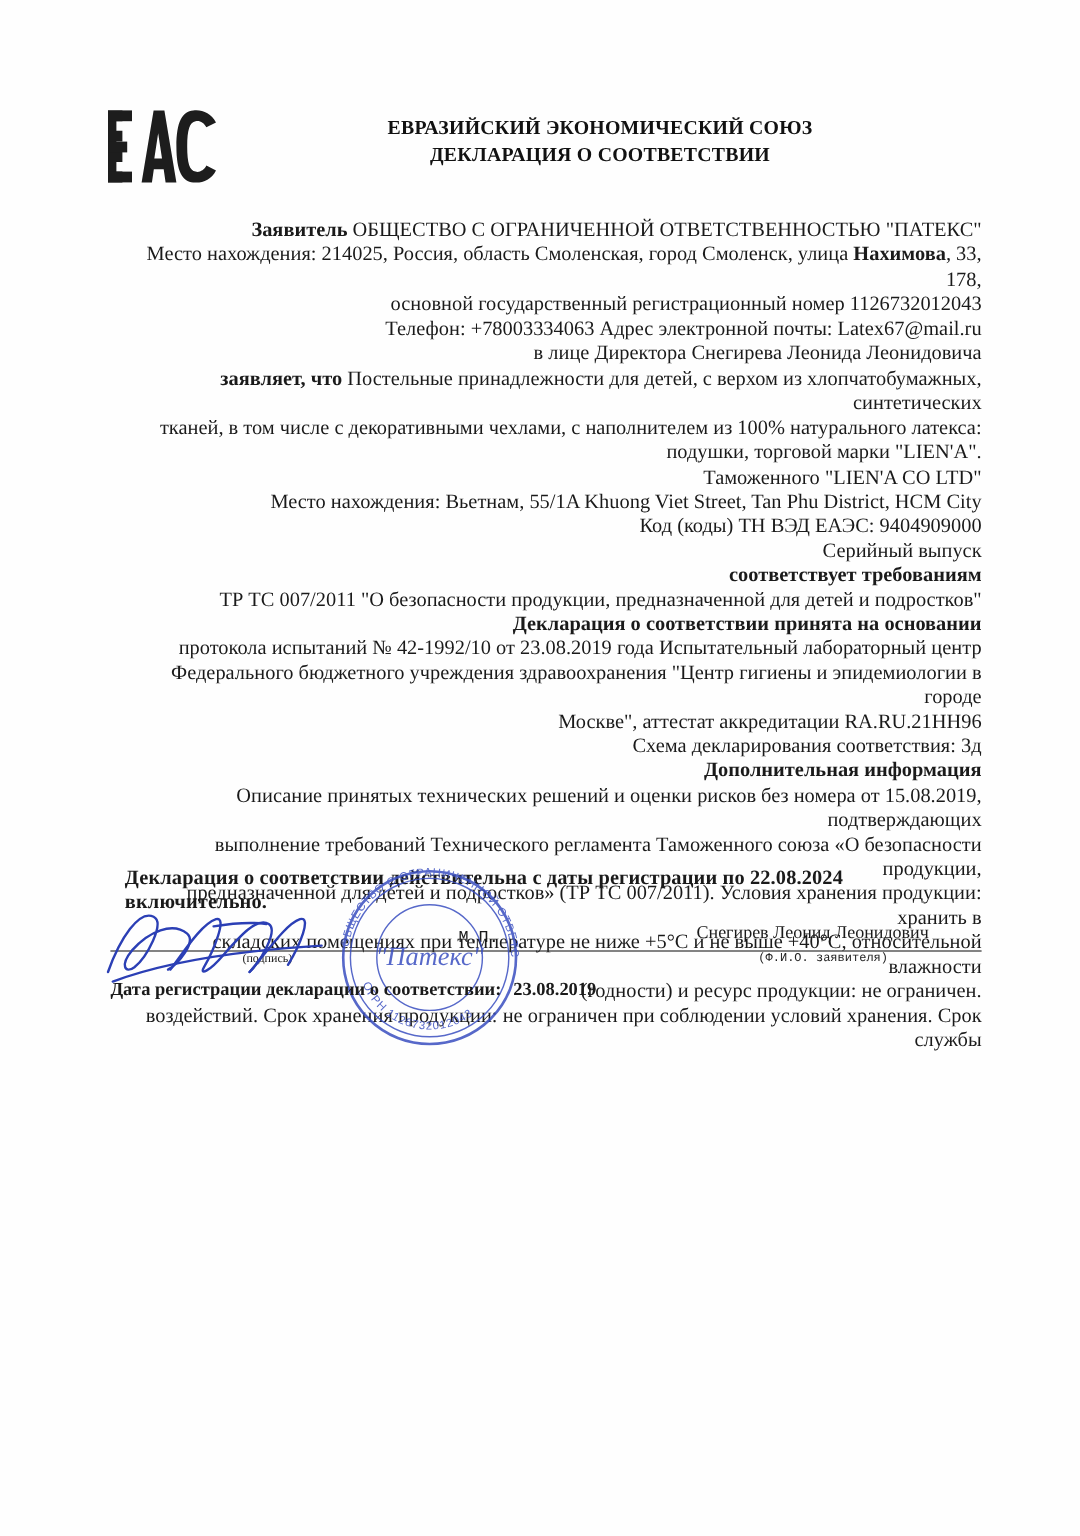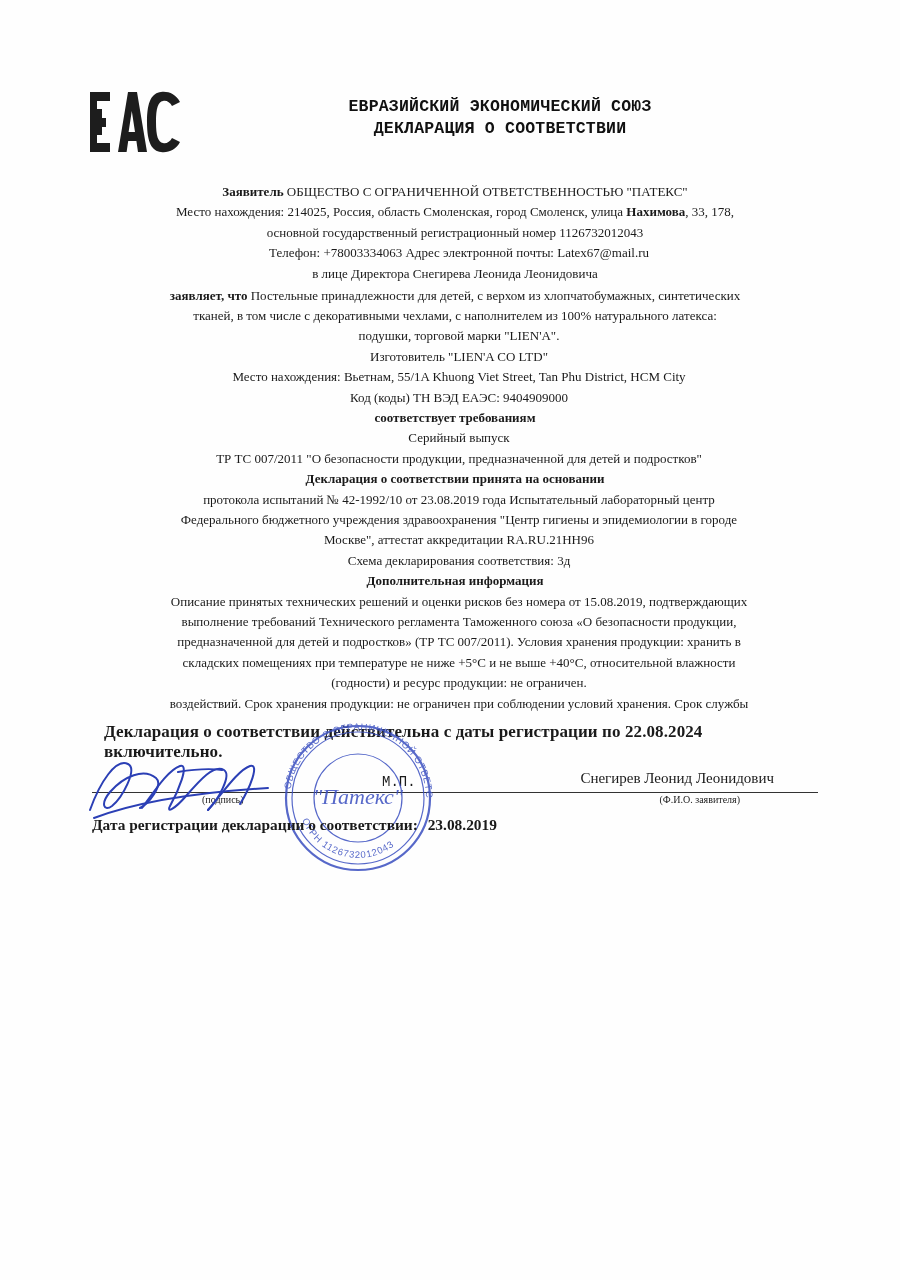--- a/index.html
+++ b/index.html
@@ -31,39 +31,39 @@
   }
   .eac-mark svg { display: block; }
 
   
   .doc-header {
     position: absolute;
     left: 180px;
     top: 96px;
     width: 640px;
     text-align: center;
-    font-family: Liberation Mono, monospace;
+    font-family: Liberation Serif, serif;
     font-weight: bold;
     font-size: 16.5px;
     letter-spacing: 0.2px;
     line-height: 22px;
     color: #111;
   }
   .doc-header .ln1 { white-space: nowrap; }
   .doc-header .ln2 { white-space: nowrap; }
 
   
   .body-block {
     position: absolute;
     left: 92px;
     top: 182px;
     width: 726px;
-    font-size: 13px;
+    font-size: 17px;
     line-height: 20.4px;
-    text-align: center;
+    text-align: right;
   }
   .para { margin: 0 0 0 0; }
   .b { font-weight: bold; }
   .p-gap { margin-top: 1.5px; }
   .sub-indent { padding-left: 8px; }
 
   
   .validity {
     position: absolute;
     left: 104px;
@@ -108,20 +108,21 @@
     right: 44px;
     top: 18px;
     font-size: 15px;
   }
   .sig-fio {
     position: absolute;
     right: 78px;
     top: 42px;
     font-size: 10px;
     color: #222;
+    font-family: Liberation Mono, monospace;
   }
 
   
   .handsig {
     position: absolute;
     left: 82px;
     top: 748px;
     width: 230px;
     height: 78px;
     pointer-events: none;
@@ -198,39 +199,39 @@
     </div>
 
     <div class="para p-gap">
       <span class="b">заявляет, что</span>
       <span>Постельные принадлежности для детей, с верхом из хлопчатобумажных,  синтетических</span>
     </div>
     <div class="para">тканей, в том числе с декоративными чехлами, с наполнителем из 100% натурального латекса:</div>
     <div class="para sub-indent">подушки, торговой марки "LIEN'A".</div>
 
     <div class="para sub-indent">
-      <span>Изготовитель</span>
+      <span>Таможенного</span>
       <span>"LIEN'A CO LTD"</span>
     </div>
 
     <div class="para sub-indent">
       <span>Место нахождения:</span>
       <span>Вьетнам, 55/1A Khuong Viet Street, Tan Phu District, HCM City</span>
     </div>
 
     <div class="para sub-indent">
       <span>Код (коды) ТН ВЭД ЕАЭС:</span>
       <span>9404909000</span>
     </div>
 
+    <div class="para sub-indent">Серийный выпуск</div>
+
     <div class="para">
       <span class="b">соответствует требованиям</span>
     </div>
-
-    <div class="para sub-indent">Серийный выпуск</div>
     <div class="para sub-indent">ТР ТС 007/2011 "О безопасности продукции, предназначенной для детей и подростков"</div>
 
     <div class="para">
       <span class="b">Декларация о соответствии принята на основании</span>
     </div>
     <div class="para sub-indent">протокола испытаний № 42-1992/10 от 23.08.2019 года Испытательный лабораторный центр</div>
     <div class="para sub-indent">Федерального бюджетного учреждения здравоохранения "Центр гигиены и эпидемиологии в городе</div>
     <div class="para sub-indent">Москве", аттестат аккредитации RA.RU.21НН96</div>
     <div class="para sub-indent">Схема декларирования соответствия: 3д</div>
 

